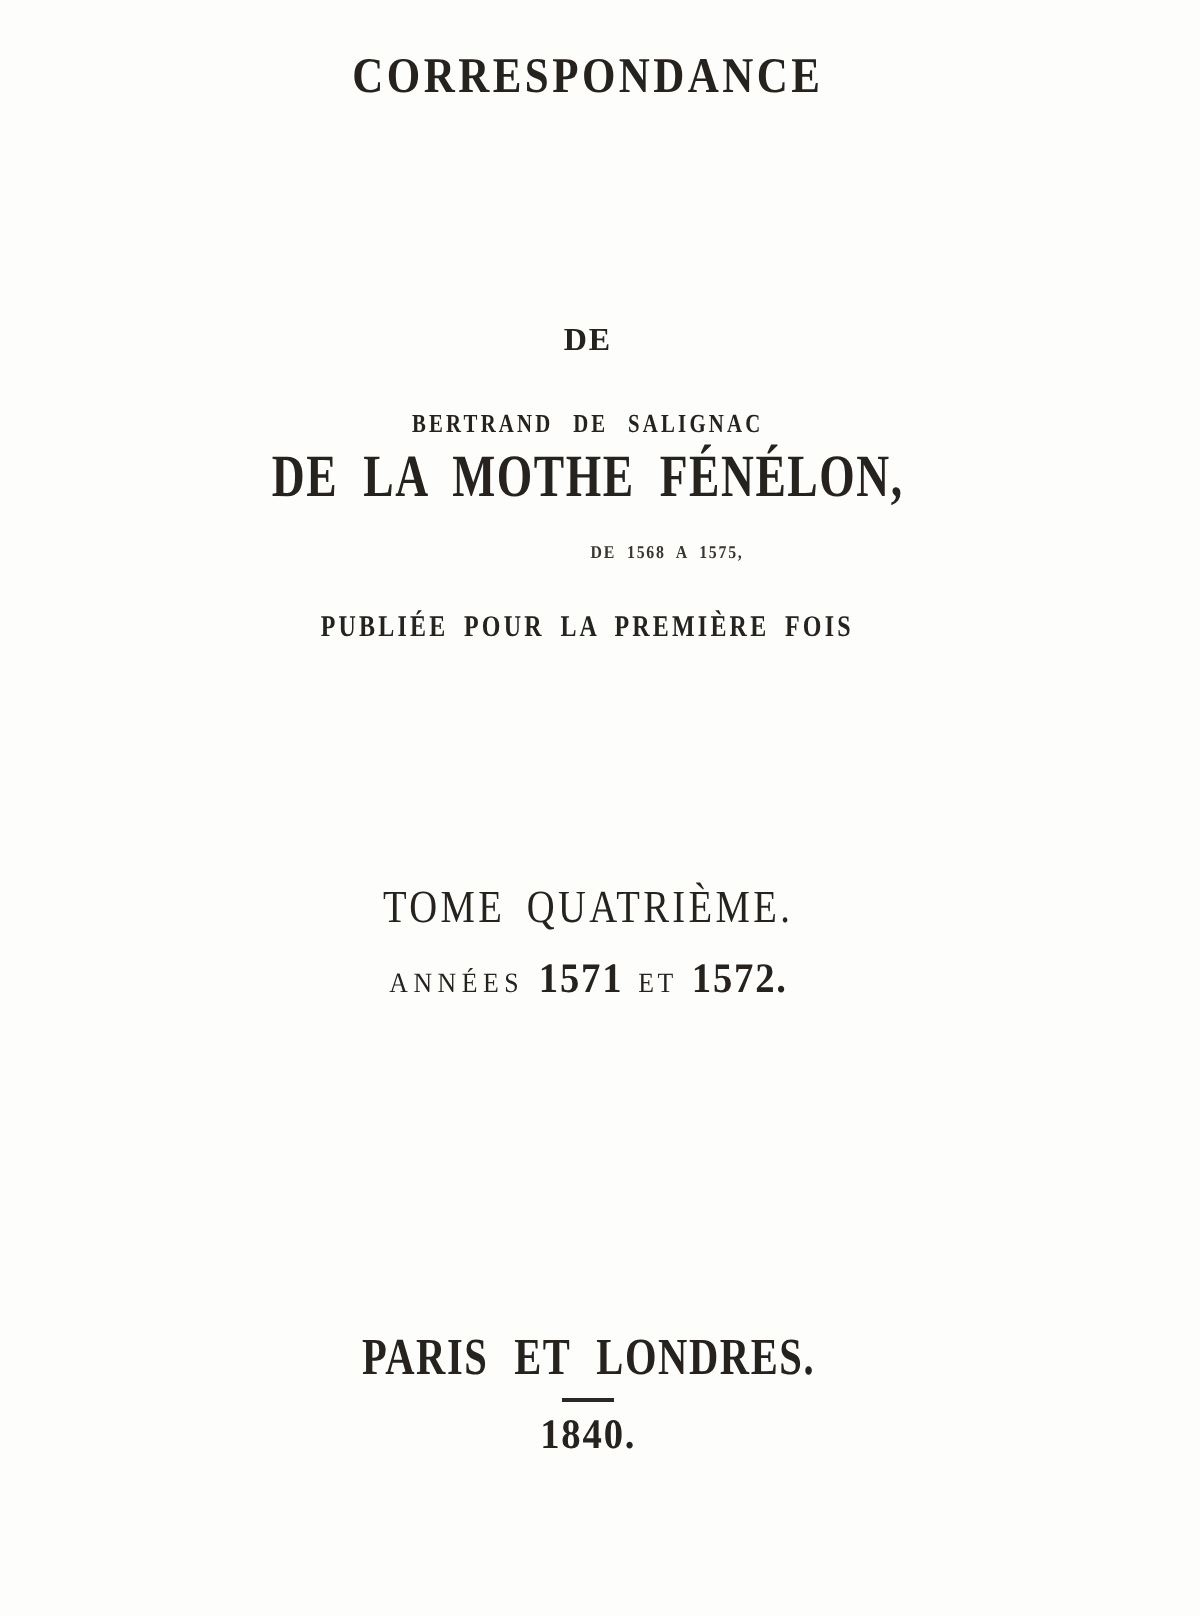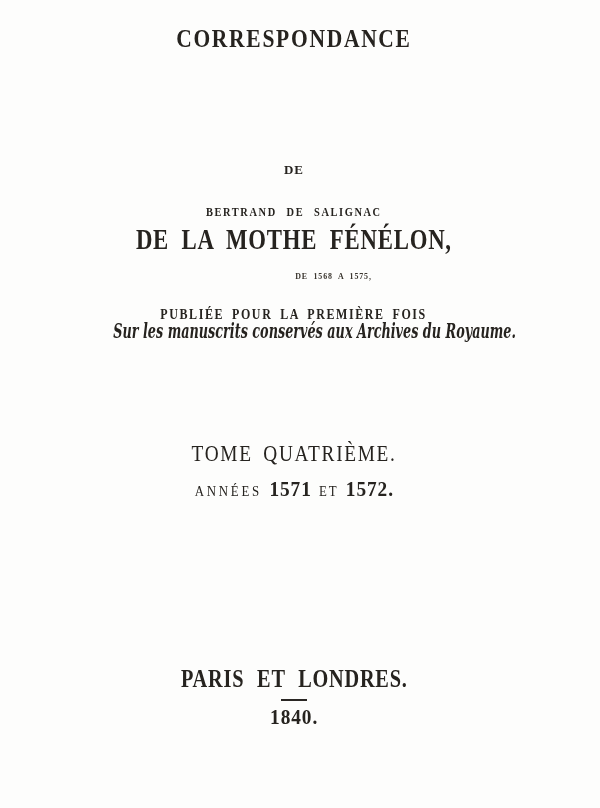--- a/index.html
+++ b/index.html
@@ -32,21 +32,21 @@
   .line > span {
     display: inline-block;
     transform-origin: 50% 50%;
   }
   .series-title { top: 26px; font-size: 25px; font-weight: 700; letter-spacing: 2px; }
   .series-title > span { transform: scaleX(0.86); }
 
   .main-title { top: 82px; font-size: 56px; font-weight: 700; letter-spacing: 2px; }
   .main-title > span { transform: scaleX(0.78); }
 
-  .connector { top: 163px; font-size: 13px; font-weight: 700; letter-spacing: 1px; }
+  .connector { top: 163px; font-size: 16px; font-weight: 700; letter-spacing: 1px; }
 
   .author-line1 { top: 205px; font-size: 13px; font-weight: 700; letter-spacing: 2px; word-spacing: 7px; }
   .author-line1 > span { transform: scaleX(0.80); }
 
   .author-line2 { top: 224px; font-size: 30px; font-weight: 700; letter-spacing: 1px; word-spacing: 8px; }
   .author-line2 > span { transform: scaleX(0.76); }
 
   .role-line1 { top: 260px; font-size: 9px; font-weight: 700; letter-spacing: 1px; word-spacing: 3px; color: #3a352e; }
   .role-line1 > span { transform: scaleX(0.88); }
   .role-line2 { top: 272px; font-size: 9px; font-weight: 700; letter-spacing: 1px; word-spacing: 3px; color: #3a352e; padding-left: 40px; }
@@ -107,23 +107,20 @@
 
 
   <div class="line role-line2">
     <span>DE 1568 A 1575,</span>
   </div>
 
   <div class="line pub-line1">
     <span>PUBLIÉE POUR LA PREMIÈRE FOIS</span>
   </div>
 
-  <div class="line pub-line2">
-    <span>Sur les manuscrits conservés aux Archives du Royaume.</span>
-  </div>
 
   <div class="line volume-line">
     <span>TOME QUATRIÈME.</span>
   </div>
 
   <div class="line years-line">
     <span>
       <span class="years-label">ANNÉES</span><span class="year-number">1571</span><span class="years-conj">ET</span><span class="year-number">1572.</span>
     </span>
   </div>

